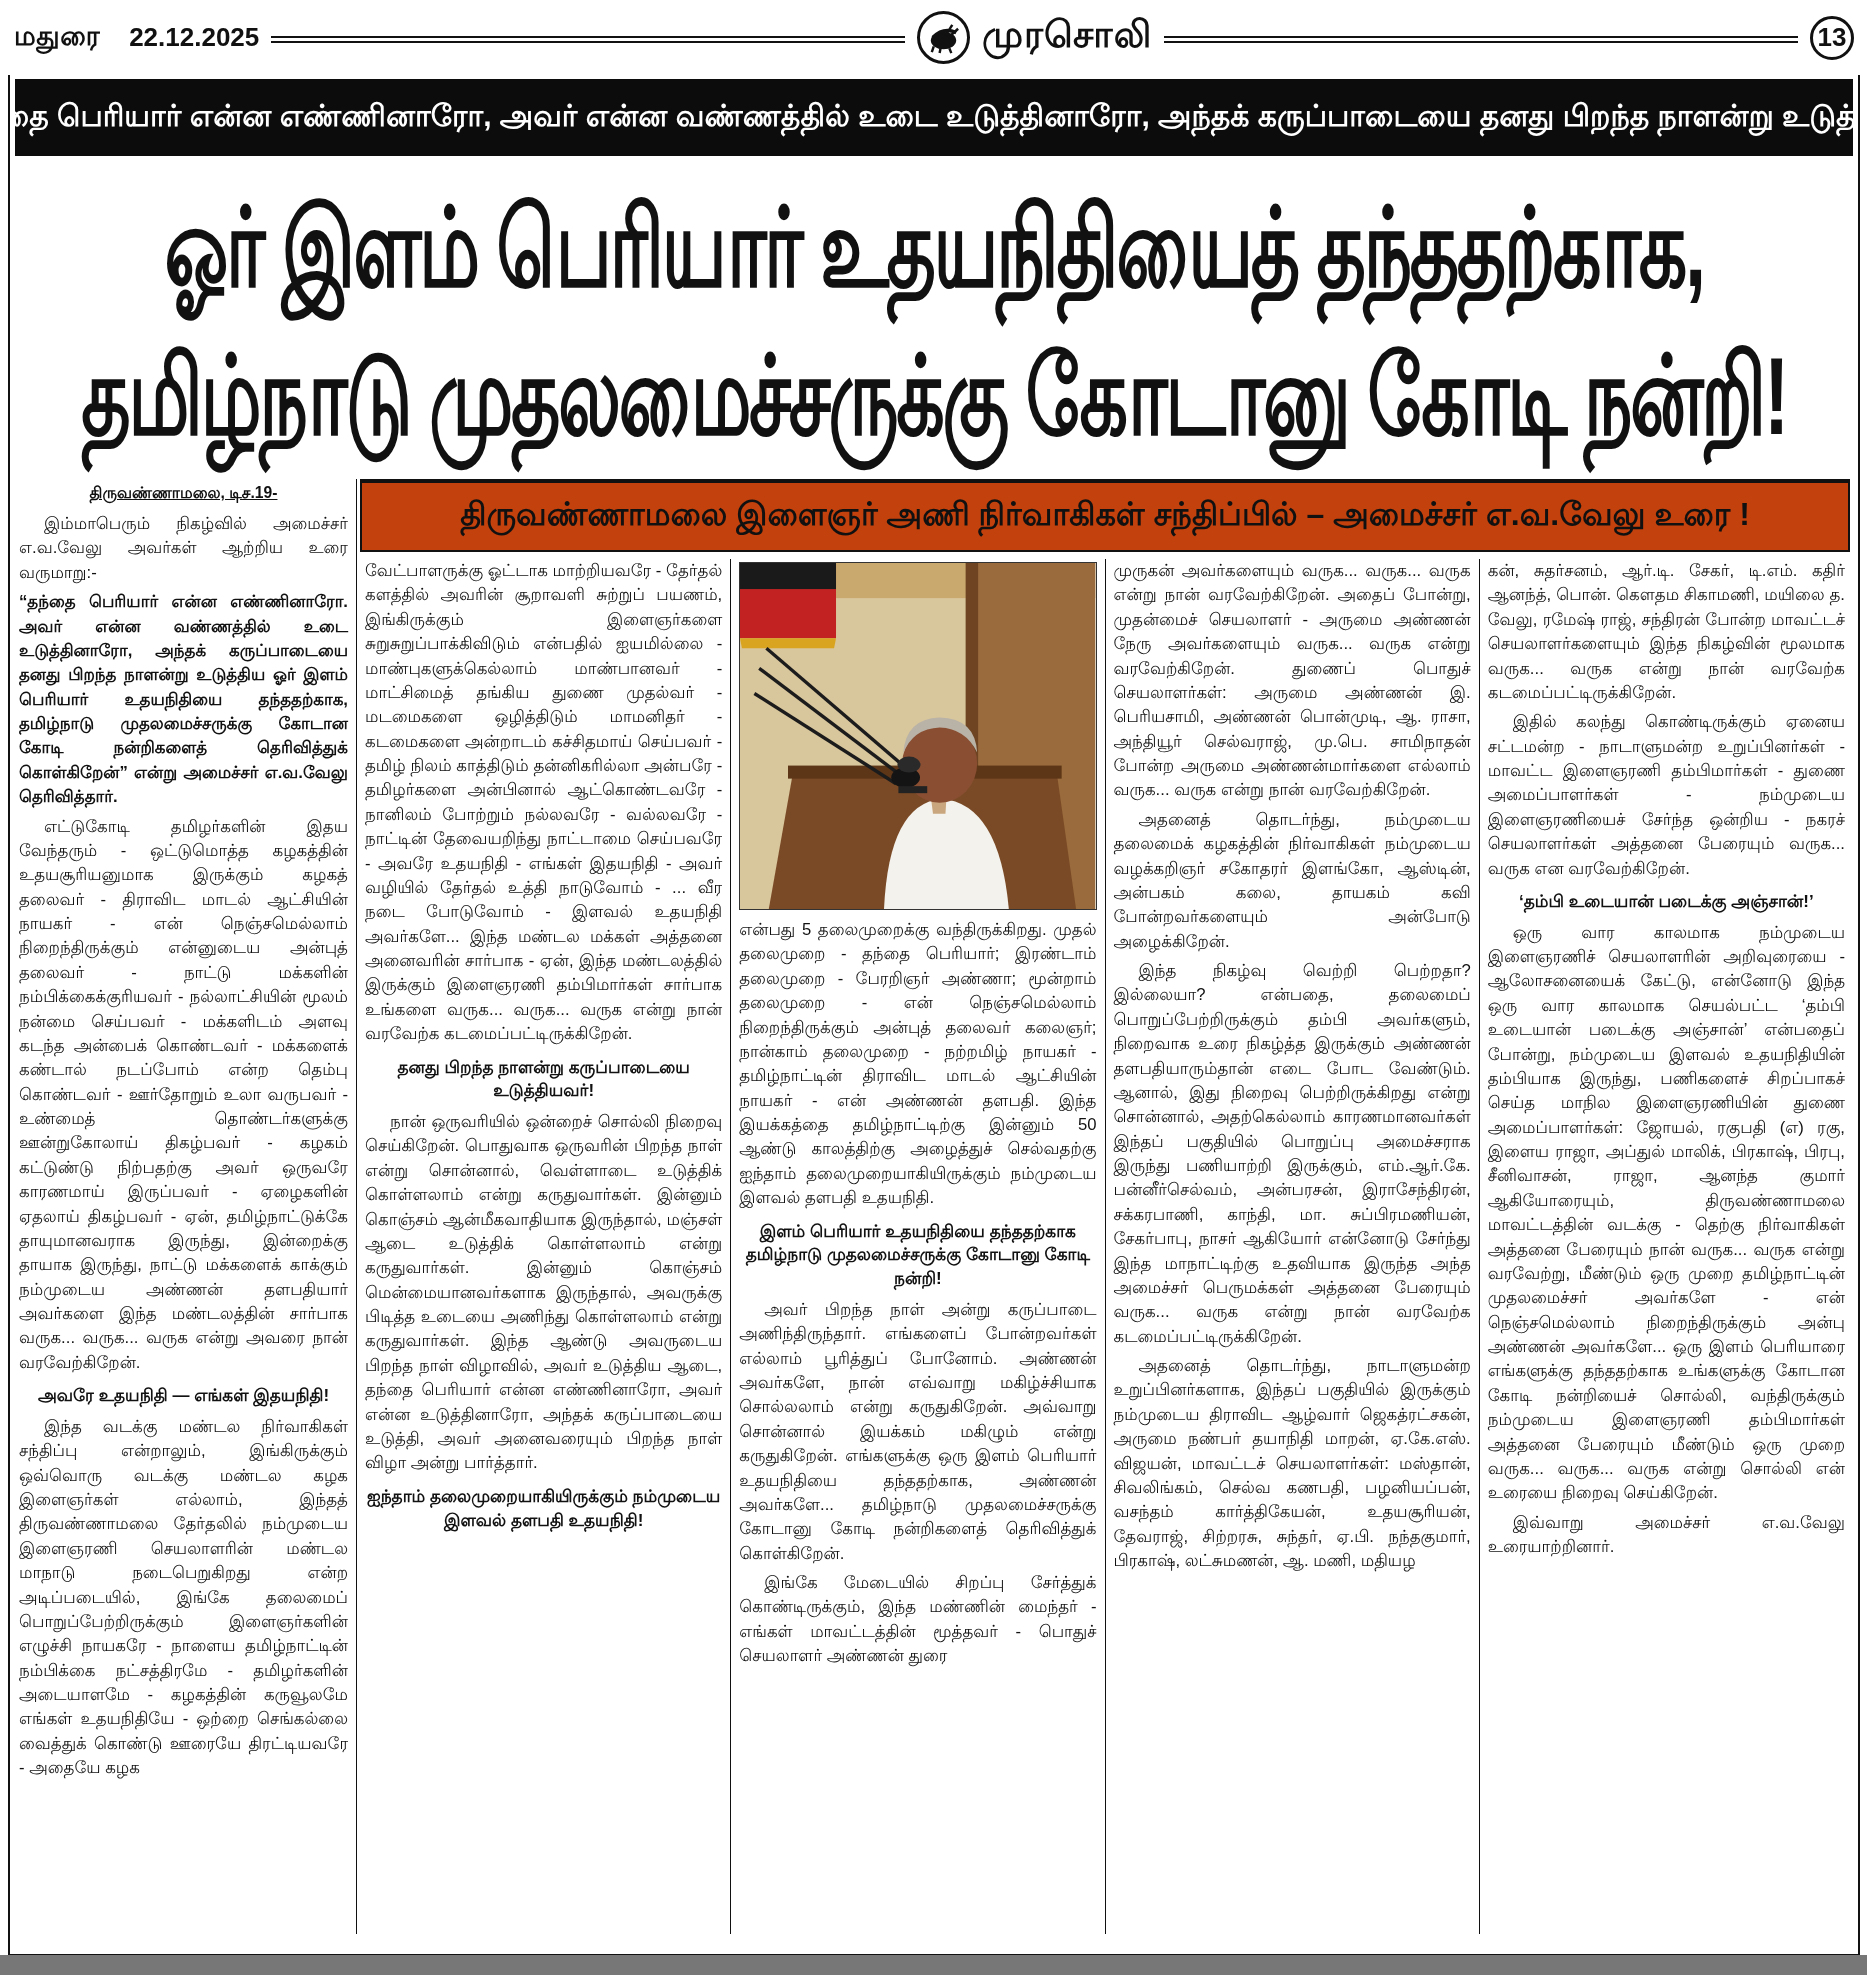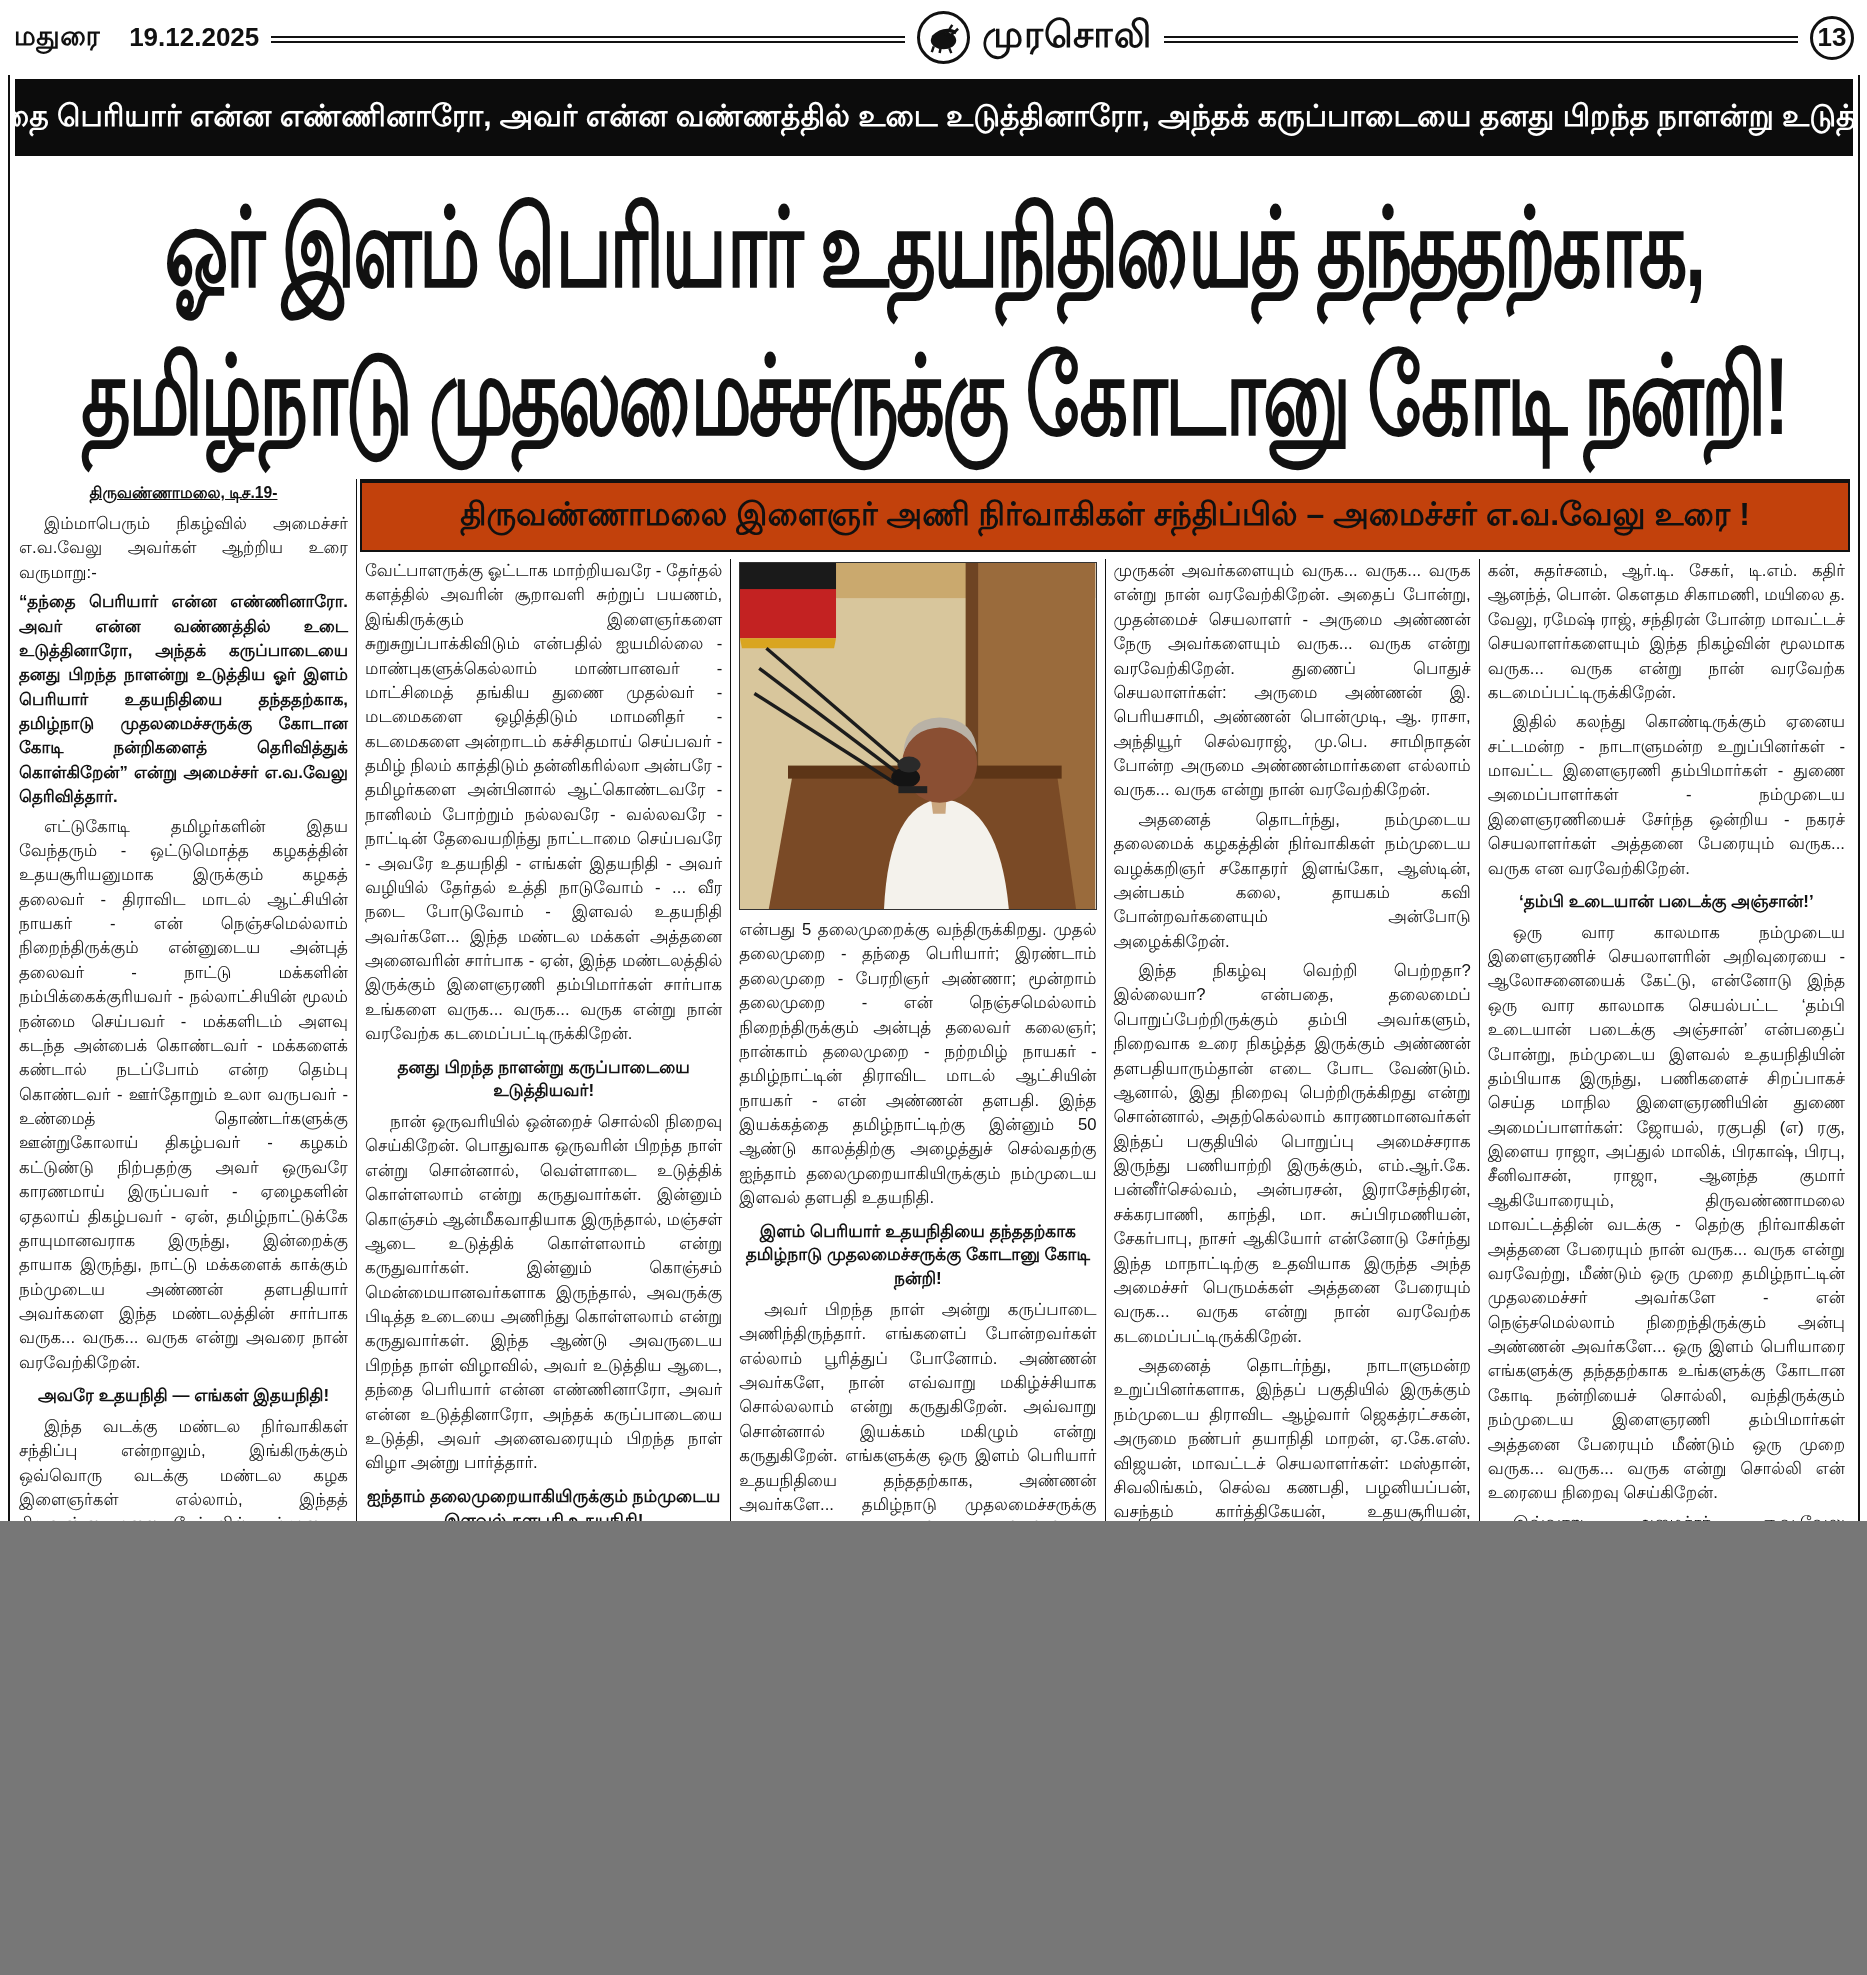--- a/index.html
+++ b/index.html
@@ -1,19 +1,19 @@
 <!DOCTYPE html>
 <html lang="ta" style="font-size:8px"><head>
 <meta charset="utf-8">
 <style>
   * { margin:0; padding:0; box-sizing:border-box; }
   html,body { background:#777; }
   body { font-family:"Liberation Sans", sans-serif; }
   .page {
-    width:1868px; height:1521px; margin:0 auto; background:#fff; color:#111;
+    width:1868px; height:1955px; margin:0 auto; background:#fff; color:#111;
     position:relative; overflow:hidden;
   }
   
   .masthead {
     height:75px; display:flex; align-items:center; padding:0 14px; gap:12px;
   }
   .mh-city { font-size:27px; font-weight:700; letter-spacing:0.5px; }
   .mh-date { font-size:26px; font-weight:700; margin-left:17px; }
   .mh-rule { flex:1; height:7px; border-top:2.5px solid #111; border-bottom:2.5px solid #111; margin-top:3px; }
   .mh-logo { width:53px; height:53px; border:3.5px solid #111; border-radius:50%;
@@ -59,21 +59,21 @@
   .bottom-rule { position:absolute; left:0; right:0; bottom:0; height:8px;
     border-top:2.5px solid #111; border-bottom:2.5px solid #111; }
 </style>
 </head>
 <body>
 
 <div class="page">
 
   <div class="masthead">
     <span class="mh-city">மதுரை</span>
-    <span class="mh-date">19.12.2025</span>
+    <span class="mh-date">22.12.2025</span>
     <span class="mh-rule"></span>
     <span class="mh-logo">
       <svg width="39" height="39" viewBox="0 0 80 80">
         <ellipse cx="40" cy="46" rx="26" ry="18" fill="#111"></ellipse>
         <path d="M18 40 Q40 18 66 30" stroke="#111" stroke-width="7" fill="none"></path>
         <line x1="58" y1="14" x2="44" y2="36" stroke="#111" stroke-width="5"></line>
         <line x1="70" y1="22" x2="50" y2="40" stroke="#111" stroke-width="5"></line>
         <path d="M20 58 L16 70 M34 62 L32 72 M52 62 L56 72" stroke="#111" stroke-width="5"></path>
       </svg>
     </span>

